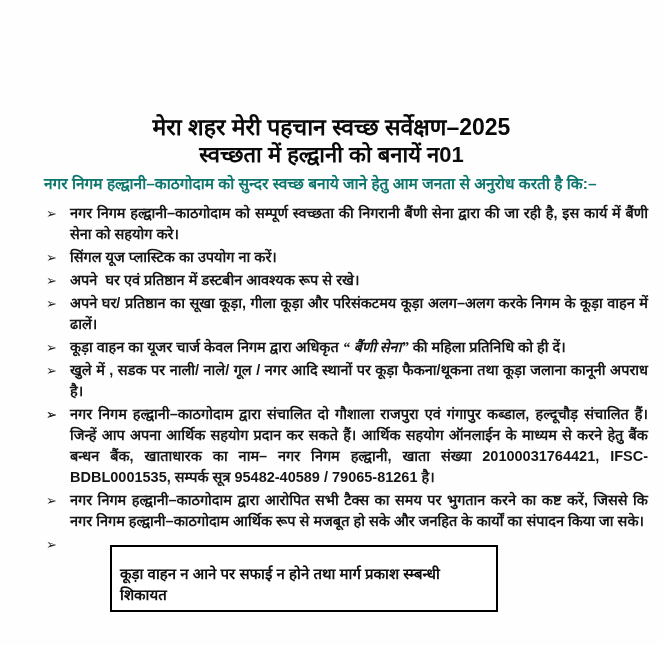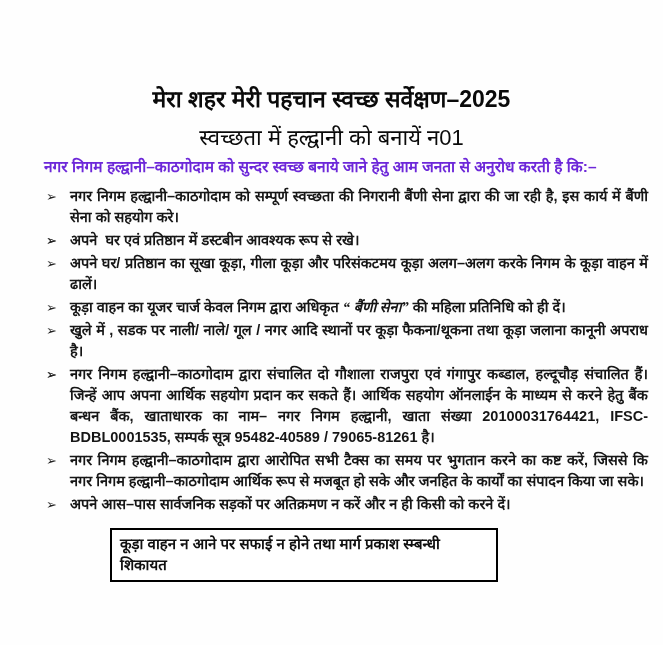--- a/index.html
+++ b/index.html
@@ -5,75 +5,75 @@
   html,body{margin:0;padding:0;background:#ffffff;}
   body{
     width:663px;height:645px;overflow:hidden;
     font-family:"Liberation Sans","DejaVu Sans",sans-serif;
     color:#1b1b1b;
     -webkit-font-smoothing:antialiased;
   }
   .page{
     position:relative;width:663px;height:645px;background:#fefefe;
   }
-  .titles{ text-align:center; padding-top:86px; }
+  .titles{ text-align:center; padding-top:114px; }
   .title-main{
     margin:0; font-size:23px; line-height:27px; font-weight:700; color:#0a0a0a;
   }
   .title-sub{
-    margin:12px 0 0 0; font-size:22px; line-height:26px; font-weight:400; color:#0a0a0a;
+    margin:1px 0 0 0; font-size:22px; line-height:26px; font-weight:700; color:#0a0a0a;
   }
   .intro{
     margin:6px 14px 0 44px;
-    font-size:15.5px; line-height:20px; font-weight:700; color:#6d28d9;
+    font-size:15.5px; line-height:20px; font-weight:700; color:#0f766e;
   }
   .bullet-list{
     list-style:none; margin:9px 15px 0 46px; padding:0;
   }
   .bullet{
     position:relative; padding-left:24px; margin:0 0 2px 0;
     font-size:14.5px; line-height:21px; font-weight:700;
     text-align:justify; color:#161616;
   }
   .marker{
     position:absolute; left:0; top:0;
     font-size:13px; line-height:21px; font-weight:400; color:#222;
   }
   .seg{ white-space:pre-wrap; }
   .em{ font-style:italic; font-weight:900; font-family:"Liberation Serif","DejaVu Serif",serif; }
   .notice-box{
     margin:13px 0 0 110px; width:368px;
-    border:2px solid #000; padding:3px 8px 5px 8px;
+    border:2px solid #000; padding:16px 8px 5px 8px;
     font-size:15px; line-height:21px; font-weight:700; color:#101010;
     background:#fff;
   }
   .notice-line{ display:block; }
 </style>
 </head>
 <body>
 
 <div class="page">
 
   <div class="titles">
     <h1 class="title-main">मेरा शहर मेरी पहचान स्वच्छ सर्वेक्षण–2025</h1>
     <h2 class="title-sub">स्वच्छता में हल्द्वानी को बनायें न01</h2>
   </div>
 
   <p class="intro">नगर निगम हल्द्वानी–काठगोदाम को सुन्दर स्वच्छ बनाये जाने हेतु आम जनता से अनुरोध करती है कि:–</p>
 
   <ul class="bullet-list">
       <li class="bullet"><span class="marker">➢</span><span class="seg">नगर निगम हल्द्वानी–काठगोदाम को सम्पूर्ण स्वच्छता की निगरानी बैंणी सेना द्वारा की जा रही है, इस कार्य में बैंणी सेना को सहयोग करे।</span></li>
-      <li class="bullet"><span class="marker">➢</span></li>
+      <li class="bullet"><span class="marker">➢</span><span class="seg">सिंगल यूज प्लास्टिक का उपयोग ना करें।</span></li>
       <li class="bullet"><span class="marker">➢</span><span class="seg">अपने  घर एवं प्रतिष्ठान में डस्टबीन आवश्यक रूप से रखे।</span></li>
       <li class="bullet"><span class="marker">➢</span><span class="seg">अपने घर/ प्रतिष्ठान का सूखा कूड़ा, गीला कूड़ा और परिसंकटमय कूड़ा अलग–अलग करके निगम के कूड़ा वाहन में ढालें।</span></li>
       <li class="bullet"><span class="marker">➢</span><span class="seg">कूड़ा वाहन का यूजर चार्ज केवल निगम द्वारा अधिकृत </span><span class="seg em">“ बैंणी सेना”</span><span class="seg"> की महिला प्रतिनिधि को ही दें।</span></li>
       <li class="bullet"><span class="marker">➢</span><span class="seg">खुले में , सडक पर नाली/ नाले/ गूल / नगर आदि स्थानों पर कूड़ा फैकना/थूकना तथा कूड़ा जलाना कानूनी अपराध है।</span></li>
       <li class="bullet"><span class="marker">➢</span></li>
       <li class="bullet"><span class="marker">➢</span><span class="seg">नगर निगम हल्द्वानी–काठगोदाम द्वारा संचालित दो गौशाला राजपुरा एवं गंगापुर कब्डाल, हल्दूचौड़ संचालित हैं। जिन्हें आप अपना आर्थिक सहयोग प्रदान कर सकते हैं। आर्थिक सहयोग ऑनलाईन के माध्यम से करने हेतु बैंक बन्धन बैंक, खाताधारक का नाम– नगर निगम हल्द्वानी, खाता संख्या 20100031764421, IFSC-BDBL0001535, सम्पर्क सूत्र 95482-40589 / 79065-81261 है।</span></li>
       <li class="bullet"><span class="marker">➢</span><span class="seg">नगर निगम हल्द्वानी–काठगोदाम द्वारा आरोपित सभी टैक्स का समय पर भुगतान करने का कष्ट करें, जिससे कि नगर निगम हल्द्वानी–काठगोदाम आर्थिक रूप से मजबूत हो सके और जनहित के कार्यों का संपादन किया जा सके।</span></li>
-      <li class="bullet"><span class="marker">➢</span><span class="seg">अपने आस–पास सार्वजनिक सड़कों पर अतिक्रमण न करें और न ही किसी को करने दें।</span></li>
+      <li class="bullet"><span class="marker">➢</span></li>
     </ul>
 
   <div class="notice-box">
     <span class="notice-line">कूड़ा वाहन न आने पर सफाई न होने तथा मार्ग प्रकाश स्म्बन्धी शिकायत</span>
   </div>
 
 </div>
 
 </body></html>

